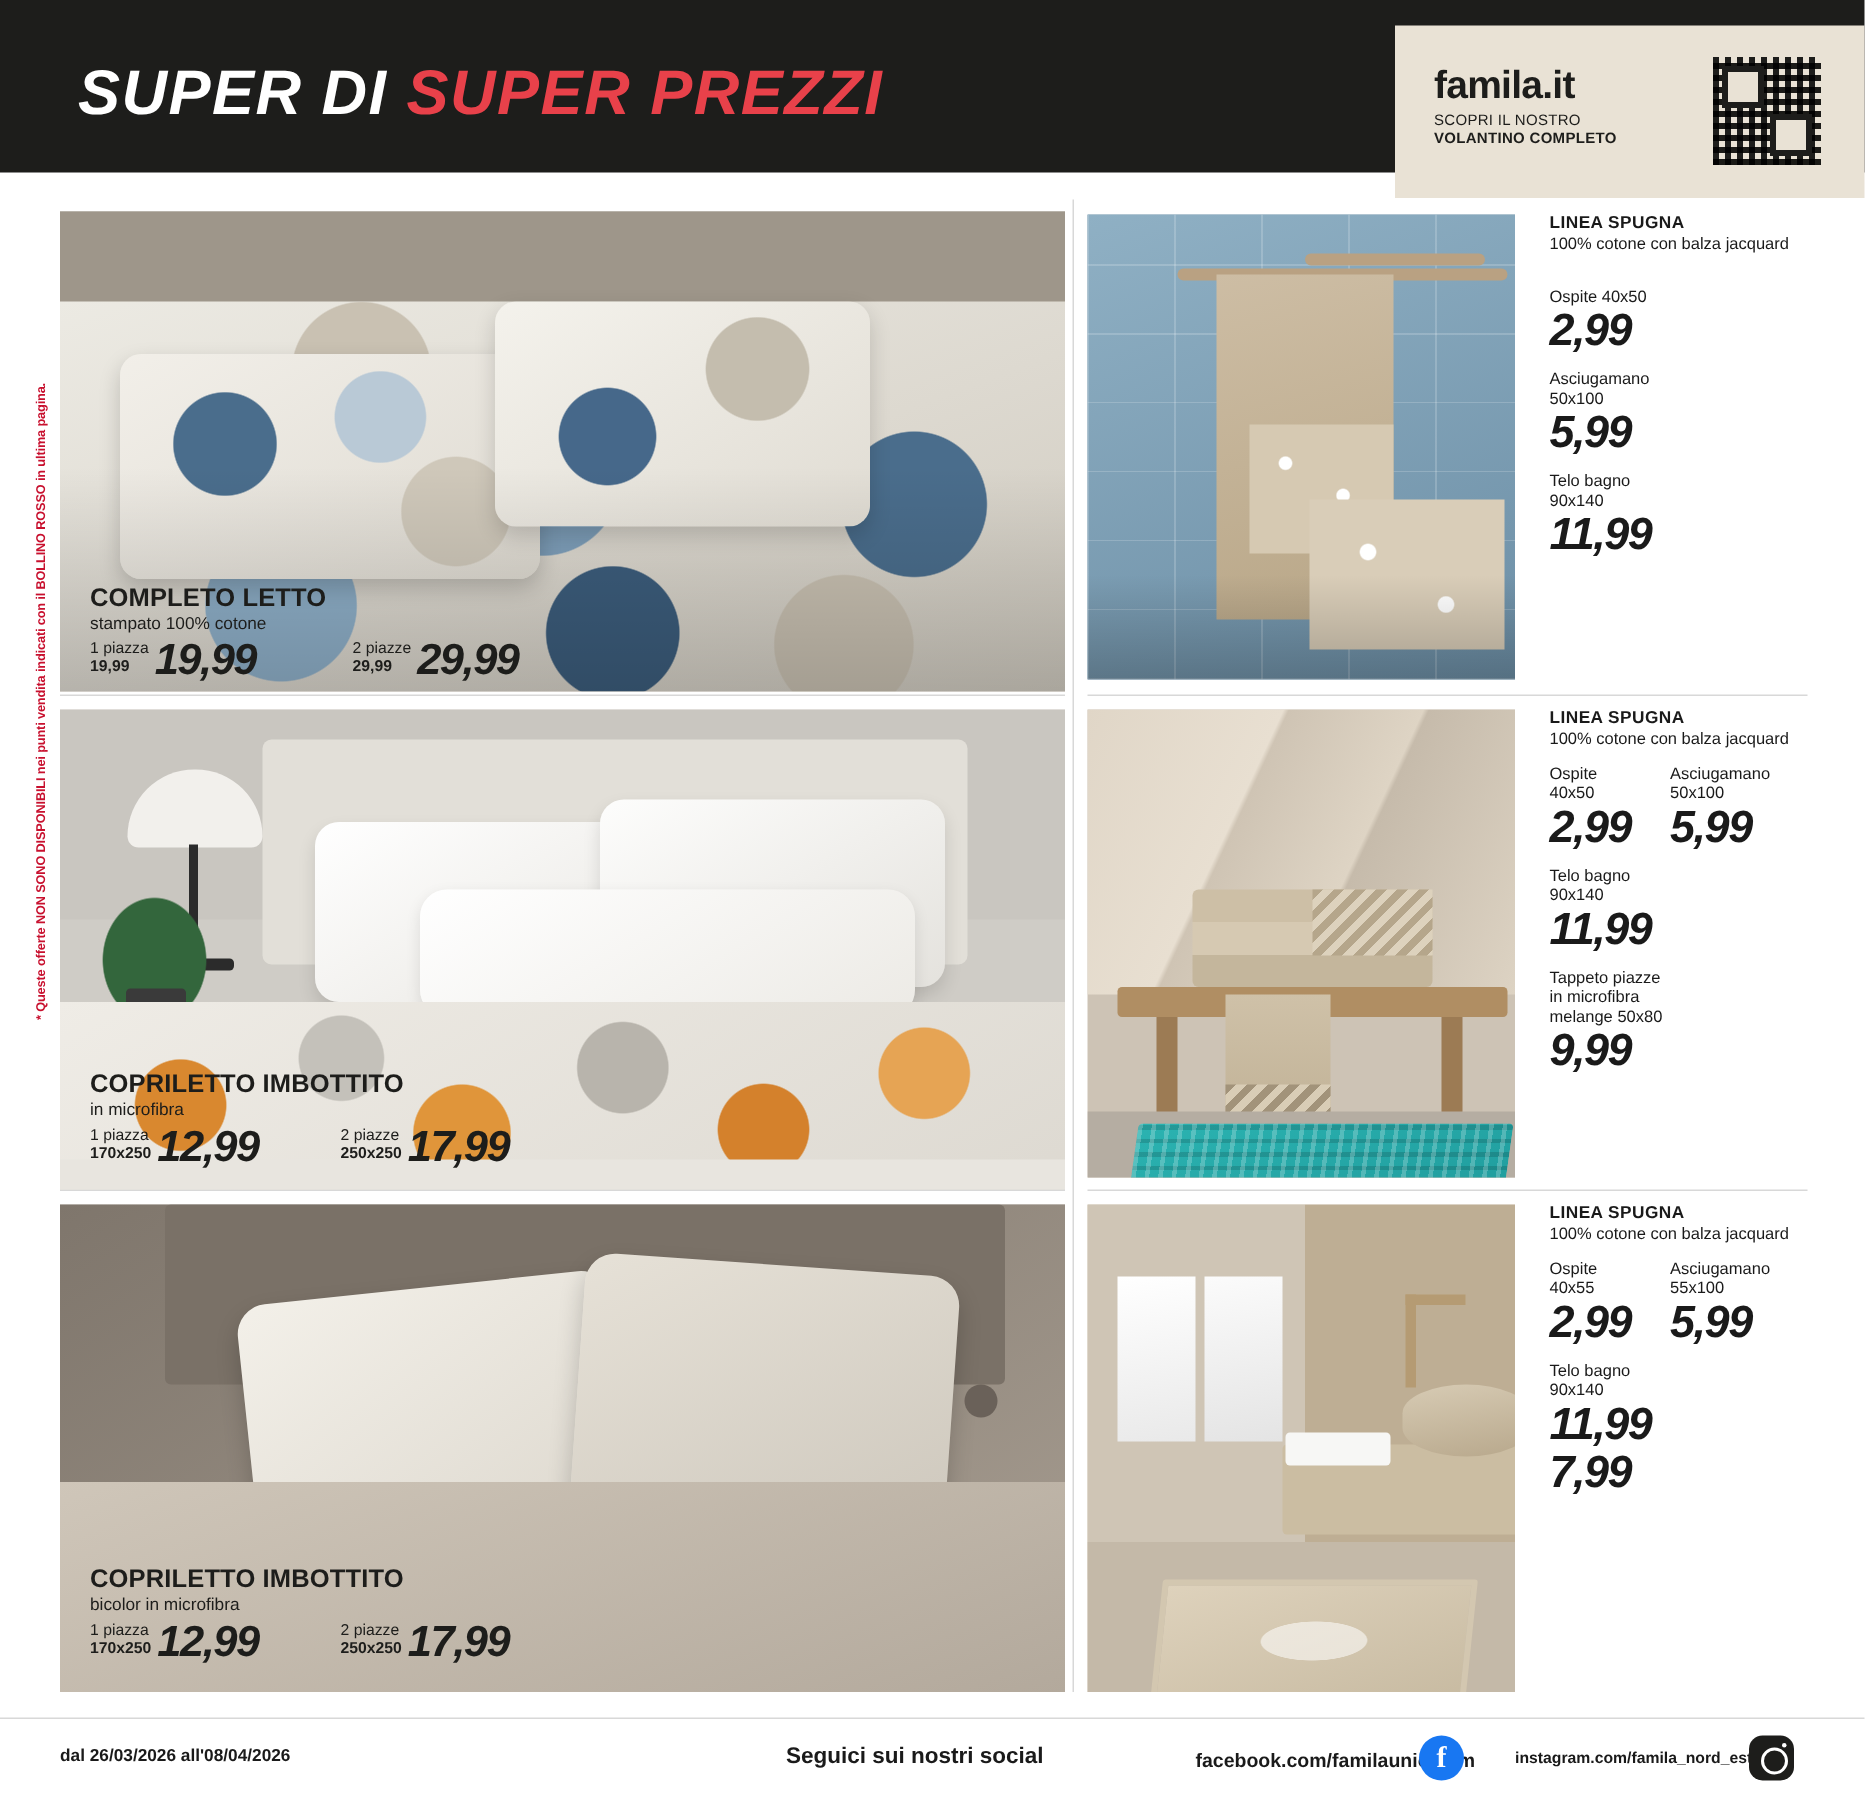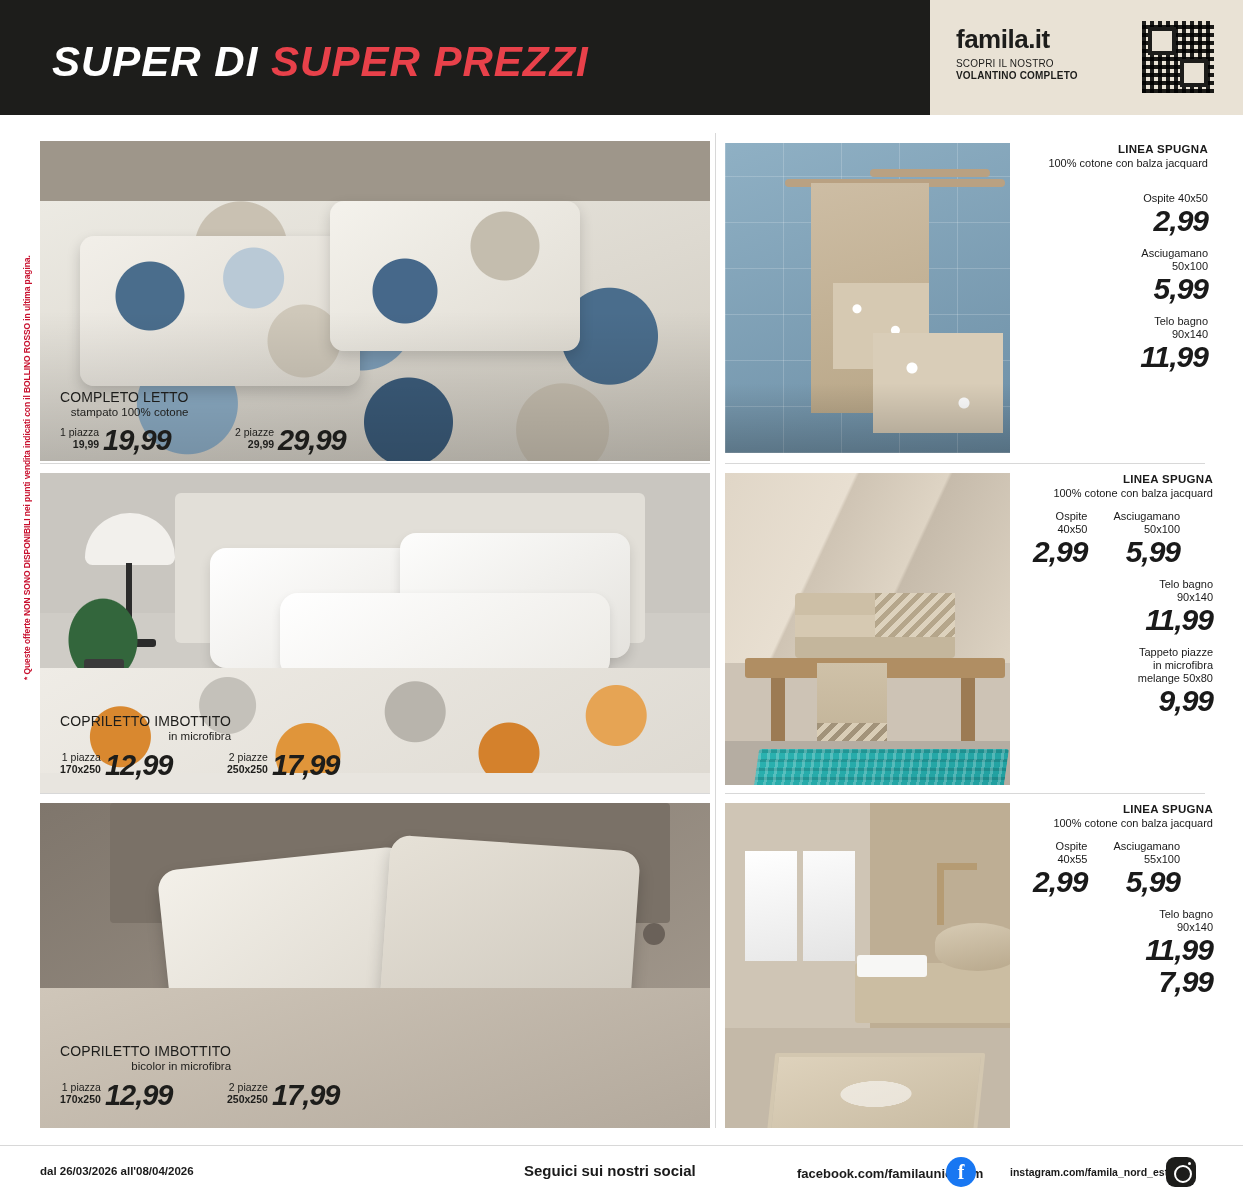--- a/index.html
+++ b/index.html
@@ -15,21 +15,21 @@
 
   
   .header { position:absolute; left:0; top:0; width:1243px; height:115px; background:#1d1d1b; }
   .header-title {
     position:absolute; left:52px; top:38px;
     font-size:42px; font-weight:bold; letter-spacing:1px;
     color:#ffffff; font-style:italic; white-space:nowrap;
   }
   .header-title .hl { color:#e8414a; }
   .header-right {
-    position:absolute; right:0; top:0; width:313px; height:115px;
+    position:absolute; right:0; top:17px; width:313px; height:115px;
     background:#e9e2d5;
   }
   .famila-logo {
     position:absolute; left:26px; top:24px;
     font-size:26px; font-weight:bold; color:#1d1d1b; letter-spacing:-0.5px;
   }
   .scopri {
     position:absolute; left:26px; top:58px;
     font-size:10px; line-height:12px; color:#1d1d1b; font-weight:bold;
     letter-spacing:0.2px;
@@ -56,30 +56,30 @@
   .side-note {
     position:absolute; left:22px; top:680px;
     transform:rotate(-90deg); transform-origin:left top;
     font-size:8.5px; font-weight:bold; color:#c8102e;
     white-space:nowrap; letter-spacing:-0.1px;
   }
 
   
   .page { position:absolute; left:0; top:115px; width:1243px; height:1030px; }
 
-  .cell { position:absolute;text-align:right; }
+  .cell { position:absolute; }
 
   .photo { position:absolute; overflow:hidden; }
 
   
   .hr { position:absolute; background:#d8d8d8; height:1px; }
   .vr { position:absolute; background:#d8d8d8; width:1px; }
 
   
-  .prod-title { font-size:14px; font-weight:normal; letter-spacing:0.1px; color:#1d1d1b; }
+  .prod-title { font-size:17px; font-weight:bold; letter-spacing:0.1px; color:#1d1d1b; }
   .prod-sub { font-size:11.5px; color:#1d1d1b; margin-top:1px; }
 
   .price-row { position:absolute; display:flex; align-items:flex-end; gap:4px; }
   .price-lbl { font-size:10.5px; line-height:11.5px; color:#1d1d1b; padding-bottom:5px; }
   .price-lbl .sz { font-weight:bold; font-size:10.5px; }
   .price-big {
     font-size:29px; font-weight:bold; font-style:italic; color:#1d1d1b;
     letter-spacing:-1px; line-height:29px;
   }
 

